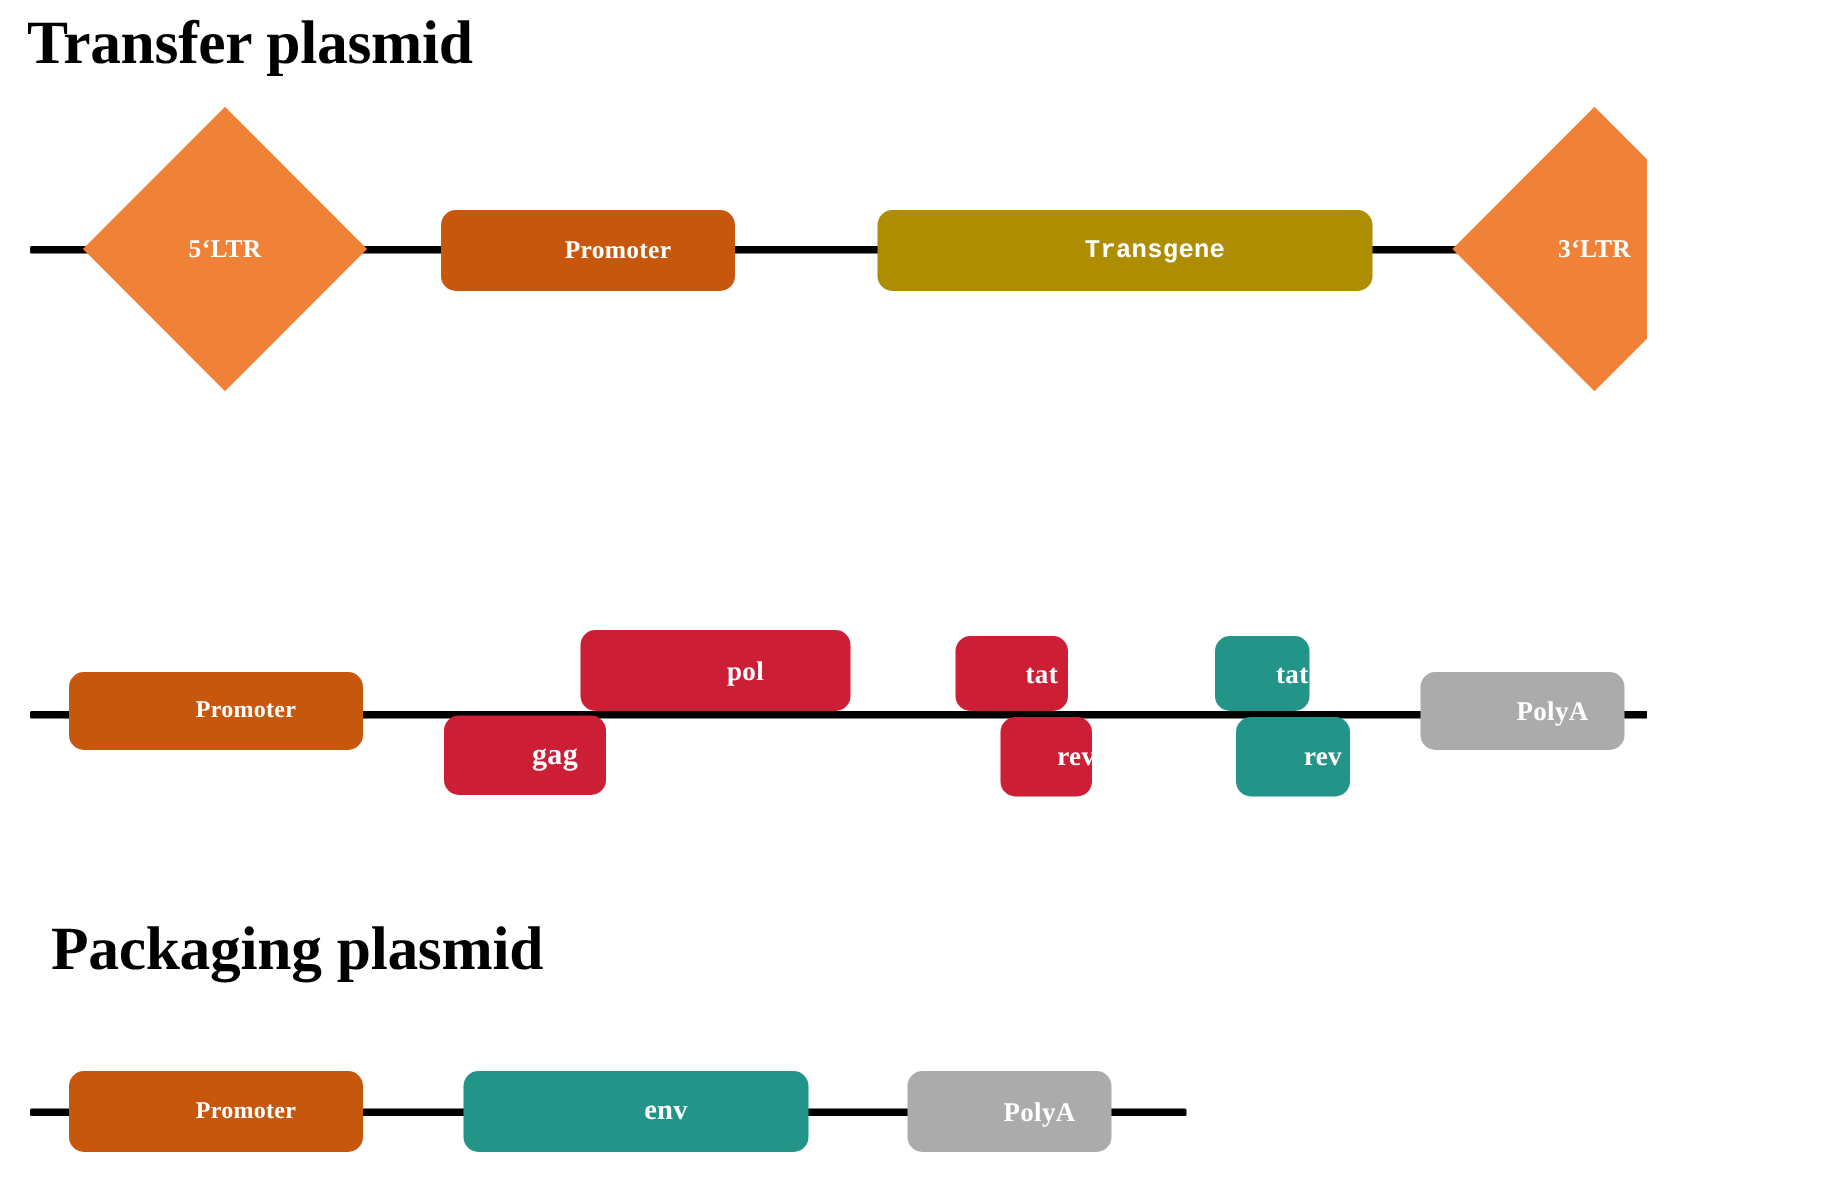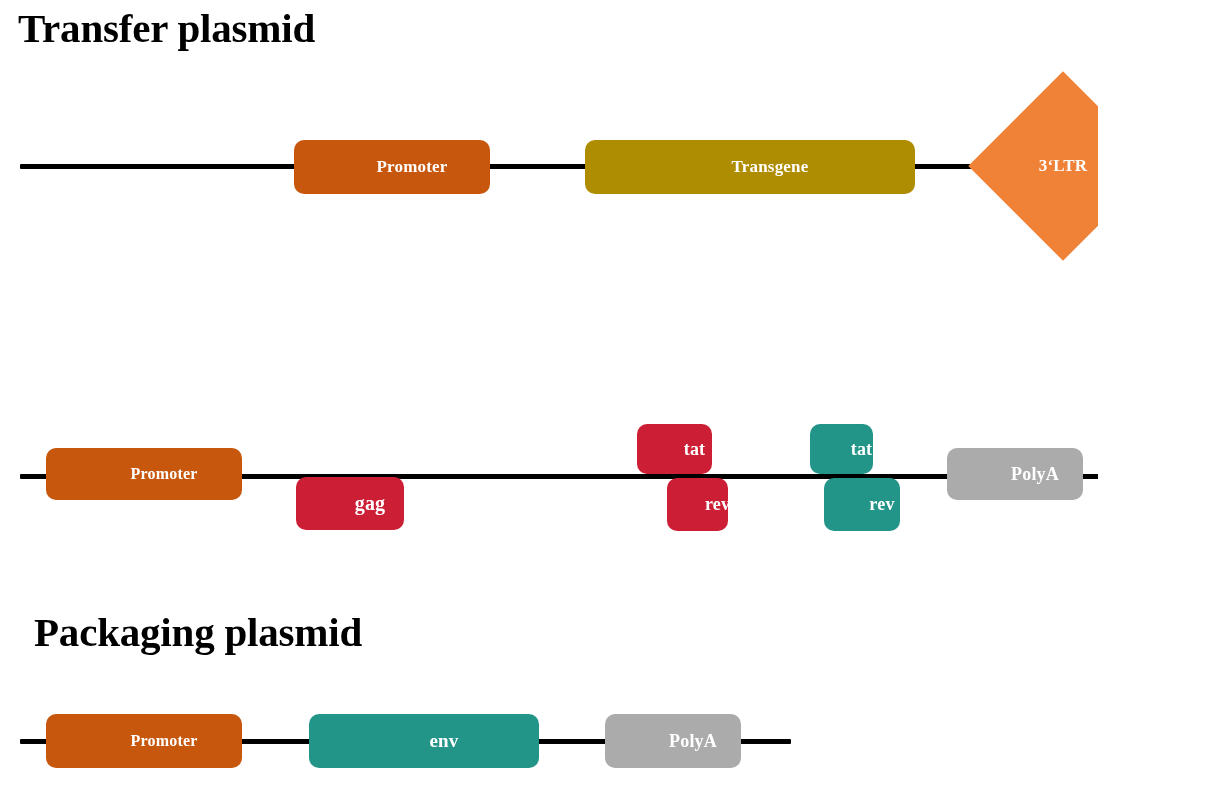--- a/index.html
+++ b/index.html
@@ -79,45 +79,52 @@
 </style>
 </head>
 <body>
 
 <div id="canvas">
 
   <div class="section-title" style="left:18px; top:8px; font-size:41px;">Transfer plasmid</div>
 
   <div class="backbone" style="left:20px; top:164px; width:1185px;"></div>
 
+  <div class="diamond-wrap" style="left:83px; top:99px; width:134px; height:134px;">
+    <div class="diamond-shape" style="background:#ef8236;"></div>
+    <div class="diamond-label" style="font-size:17px;">5‘LTR</div>
+  </div>
 
   <div class="feature" style="left:294px; top:140px; width:196px; height:54px; background:#c8570e; font-size:17px;">
     <span>Promoter</span>
   </div>
 
-  <div class="feature" style="left:585px; top:140px; width:330px; height:54px; background:#ae8d03; font-size:17px;">
+  <div class="feature" style="left:585px; top:140px; width:330px; height:54px; background:#ae8d03; font-size:17px;font-family:Liberation Mono, monospace;">
     <span>Transgene</span>
   </div>
 
   <div class="diamond-wrap" style="left:996px; top:99px; width:134px; height:134px;">
     <div class="diamond-shape" style="background:#ef8236;"></div>
     <div class="diamond-label" style="font-size:17px;">3‘LTR</div>
   </div>
 
 
   <div class="backbone" style="left:20px; top:474px; width:1116px;"></div>
 
   <div class="feature" style="left:46px; top:448px; width:196px; height:52px; background:#c8570e; font-size:16px;">
     <span>Promoter</span>
   </div>
 
   <div class="feature" style="left:296px; top:477px; width:108px; height:53px; background:#cc1f36; font-size:20px;">
     <span>gag</span>
   </div>
 
+  <div class="feature" style="left:387px; top:420px; width:180px; height:54px; background:#cc1f36; font-size:18px;">
+    <span>pol</span>
+  </div>
 
   <div class="feature" style="left:637px; top:424px; width:75px; height:50px; background:#cc1f36; font-size:18px;">
     <span>tat</span>
   </div>
 
   <div class="feature" style="left:667px; top:478px; width:61px; height:53px; background:#cc1f36; font-size:18px;">
     <span>rev</span>
   </div>
 
   <div class="feature" style="left:810px; top:424px; width:63px; height:50px; background:#239588; font-size:18px;">

